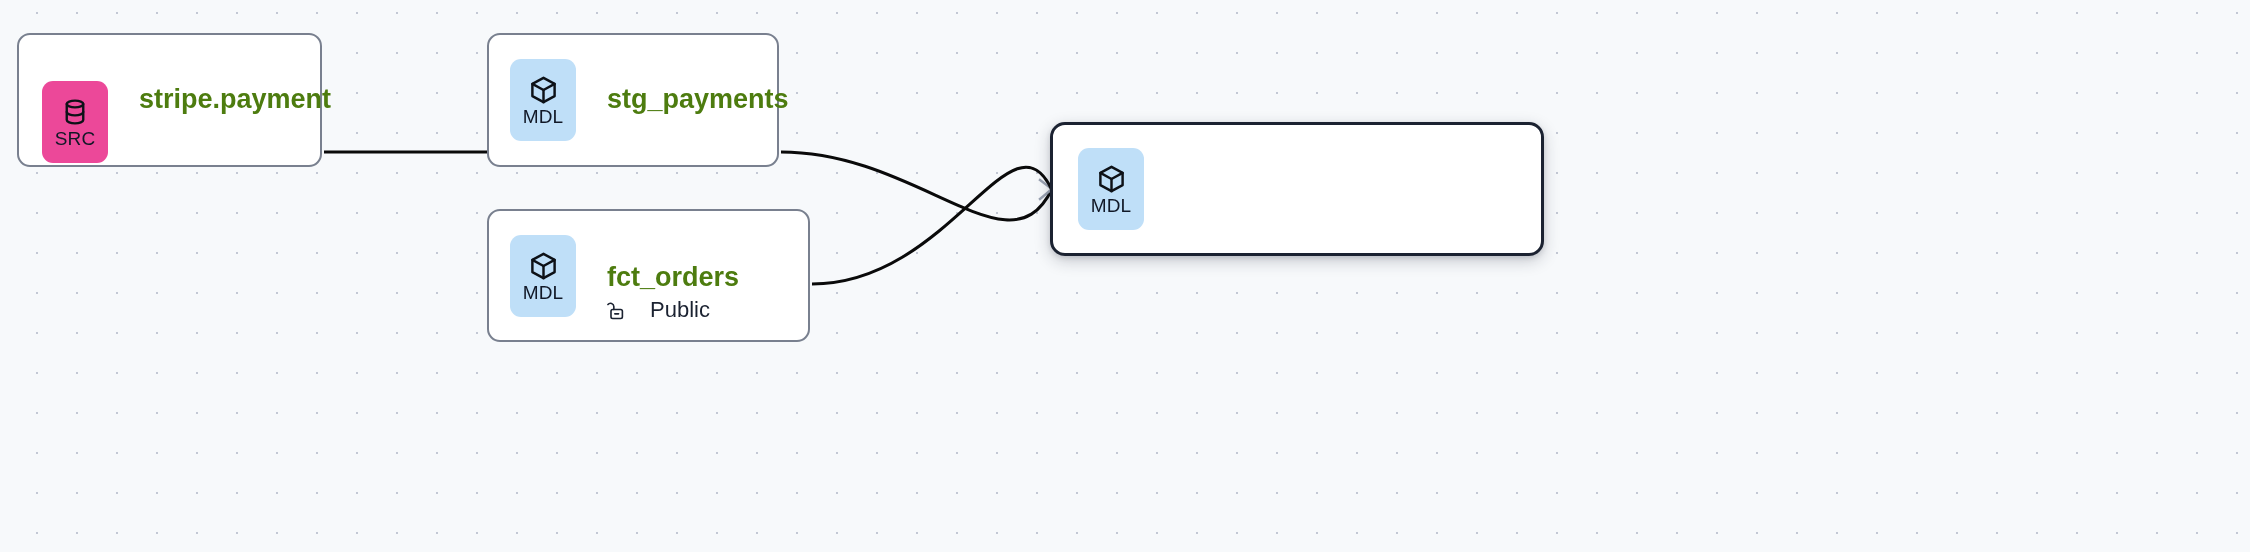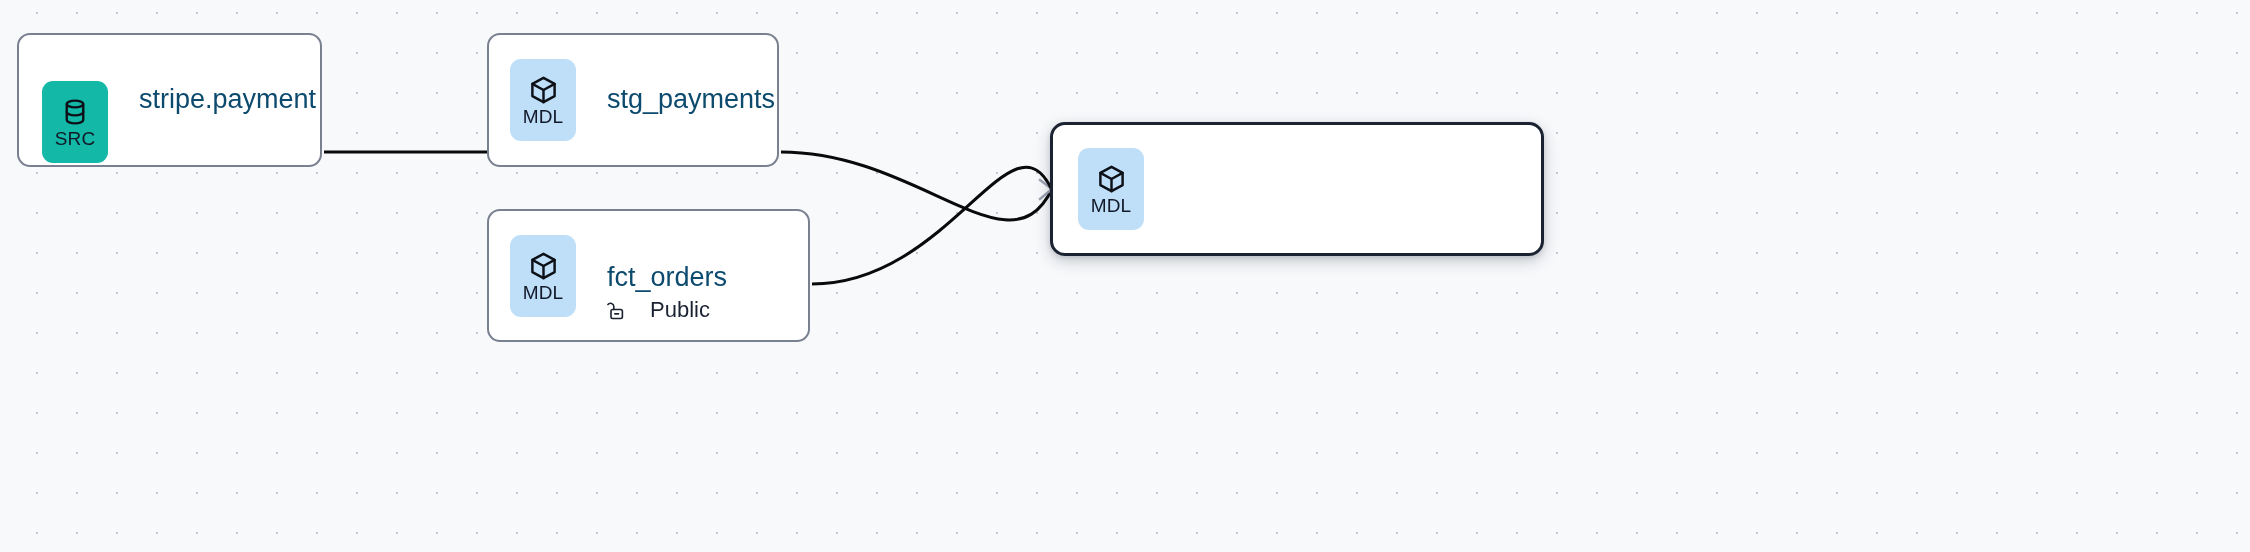--- a/index.html
+++ b/index.html
@@ -71,21 +71,21 @@
     flex: 0 0 auto;
     width: 66px;
     height: 82px;
     border-radius: 11px;
     display: flex;
     flex-direction: column;
     align-items: center;
     justify-content: center;
     gap: 1px;
   }
-  .badge.badge-src { background: #14b8a6; margin-top: 44px; }
+  .badge.badge-src { background: #ec4899; margin-top: 44px; }
   .badge.badge-mdl { background: #bfdff8; }
   .badge-glyph {
     display: block;
     line-height: 0;
   }
   .badge-label {
     font-size: 19px;
     font-weight: 400;
     color: #111827;
     letter-spacing: 0.2px;
@@ -95,22 +95,22 @@
 
   
   .node-text {
     display: flex;
     flex-direction: column;
     justify-content: center;
     gap: 4px;
   }
   .node-title {
     font-size: 27px;
-    font-weight: 400;
-    color: #0c4a6e;
+    font-weight: 700;
+    color: #4d7c0f;
     line-height: 1.15;
     white-space: nowrap;
   }
   .node-sub {
     display: flex;
     align-items: center;
     gap: 24px;
     font-size: 22px;
     color: #1b2231;
     line-height: 1.15;

